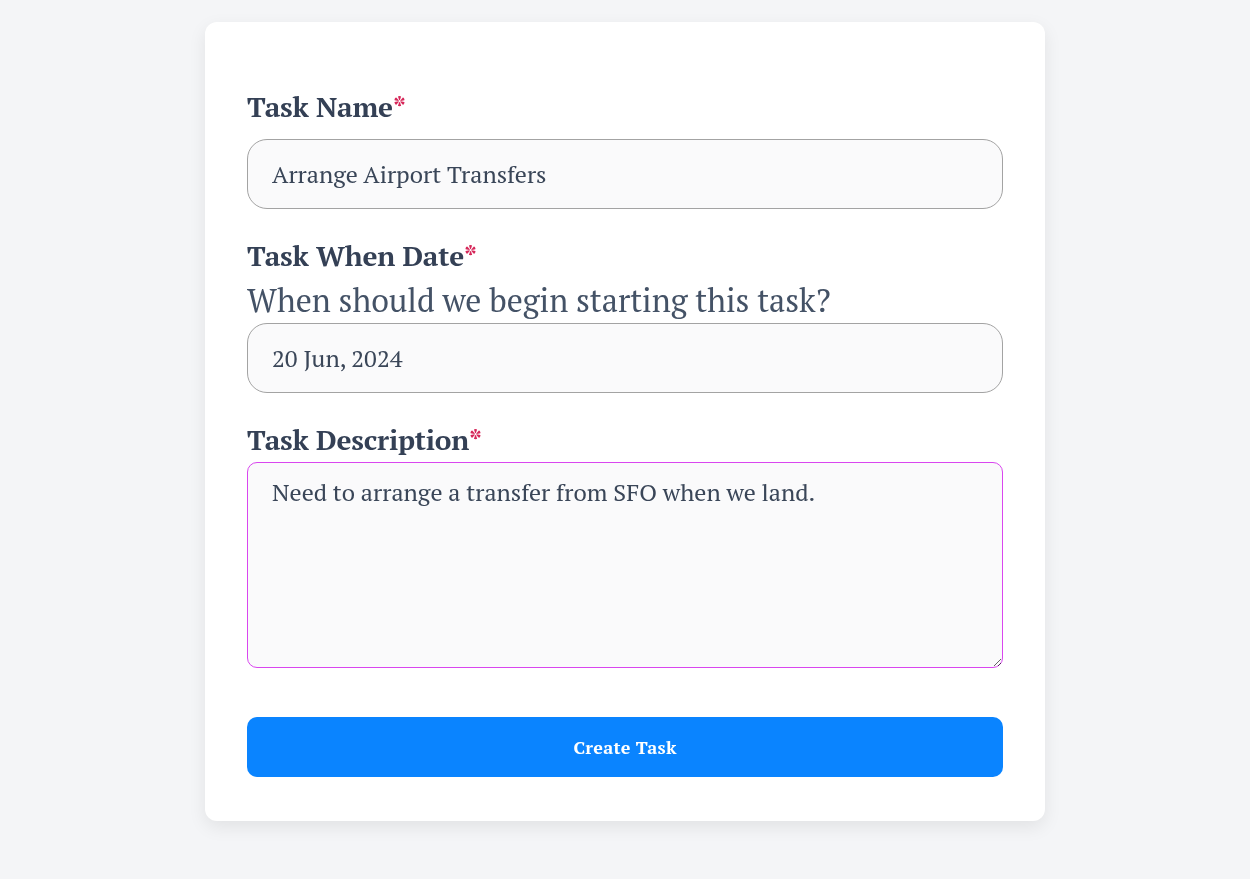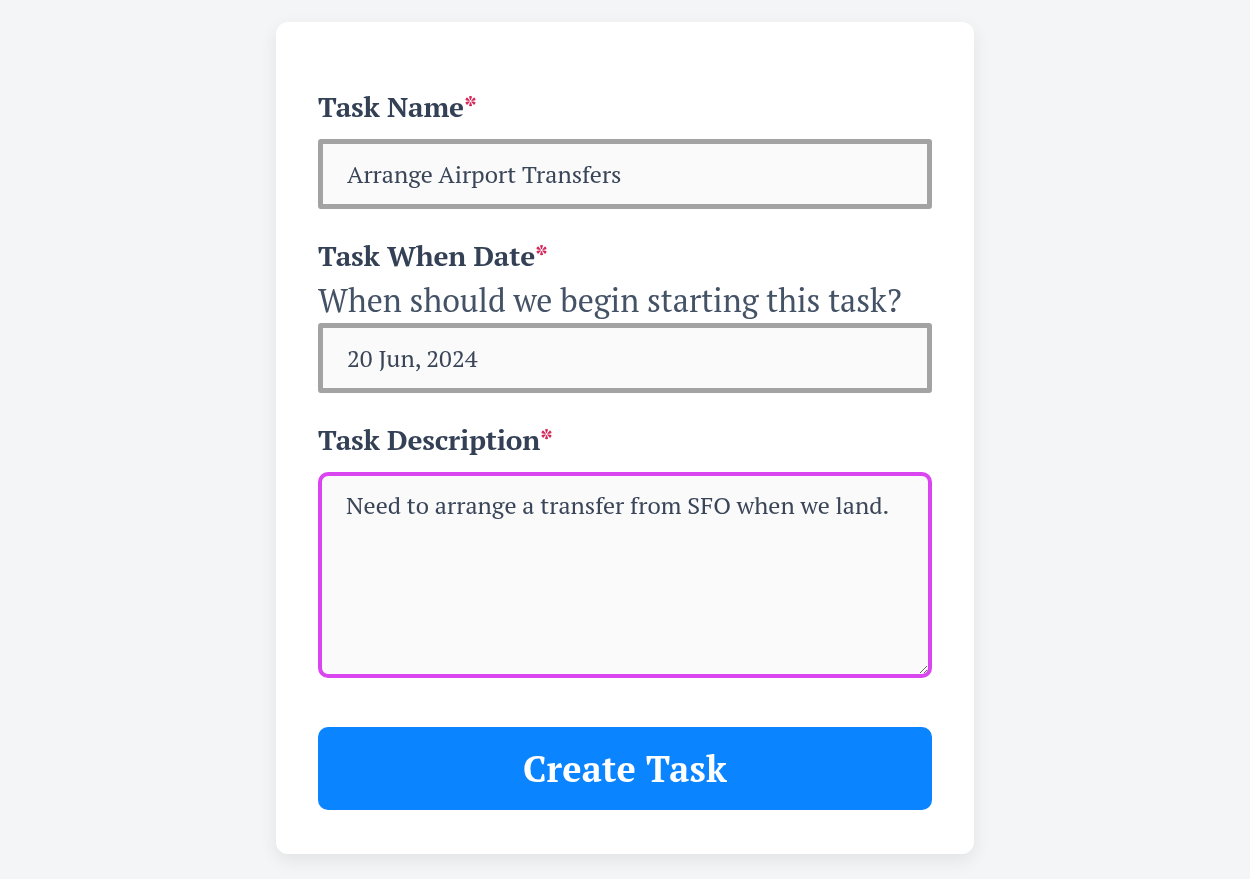--- a/index.html
+++ b/index.html
@@ -16,21 +16,21 @@
       align-items: flex-start;
       padding-top: 22px;
       min-height: 879px;
       width: 1250px;
     }
 
     .card {
       background-color: #ffffff;
       border-radius: 12px;
       box-shadow: 0 6px 18px rgba(0, 0, 0, 0.08);
-      width: 698px;
+      width: 840px;
       padding: 66px 42px 44px 42px;
     }
 
     .form-group {
       margin-bottom: 28px;
     }
 
     .label {
       font-size: 28px;
       font-weight: 700;
@@ -51,58 +51,58 @@
       margin-top: 4px;
       line-height: 1.4;
     }
 
     .input-field {
       width: 100%;
       font-family: 'PT Serif', Georgia, serif;
       font-size: 24px;
       color: #3a4658;
       background-color: #fafafb;
-      border: 5px solid #a3a3a3;
-      border-radius: 3px;
+      border: 1px solid #a3a3a3;
+      border-radius: 20px;
       padding: 16px 24px;
       margin-top: 14px;
       outline: none;
       height: 70px;
     }
 
     .date-group .input-field {
       margin-top: 0;
     }
 
     .textarea-field {
       width: 100%;
       font-family: 'PT Serif', Georgia, serif;
       font-size: 24px;
       color: #3a4658;
       background-color: #fafafb;
-      border: 4px solid #d946ef;
+      border: 1px solid #d946ef;
       border-radius: 10px;
       padding: 14px 24px;
-      margin-top: 14px;
+      margin-top: 4px;
       outline: none;
       height: 206px;
       resize: both;
       line-height: 1.32;
     }
 
     .desc-group {
       margin-bottom: 44px;
     }
 
     .submit-button {
       width: 100%;
       background-color: #0a84ff;
       color: #ffffff;
       font-family: 'PT Serif', Georgia, serif;
-      font-size: 36px;
+      font-size: 18px;
       font-weight: 700;
       border: none;
       border-radius: 10px;
       padding: 18px 0;
       cursor: pointer;
       letter-spacing: 0.2px;
     }
   </style>
 </head>
 <body>

